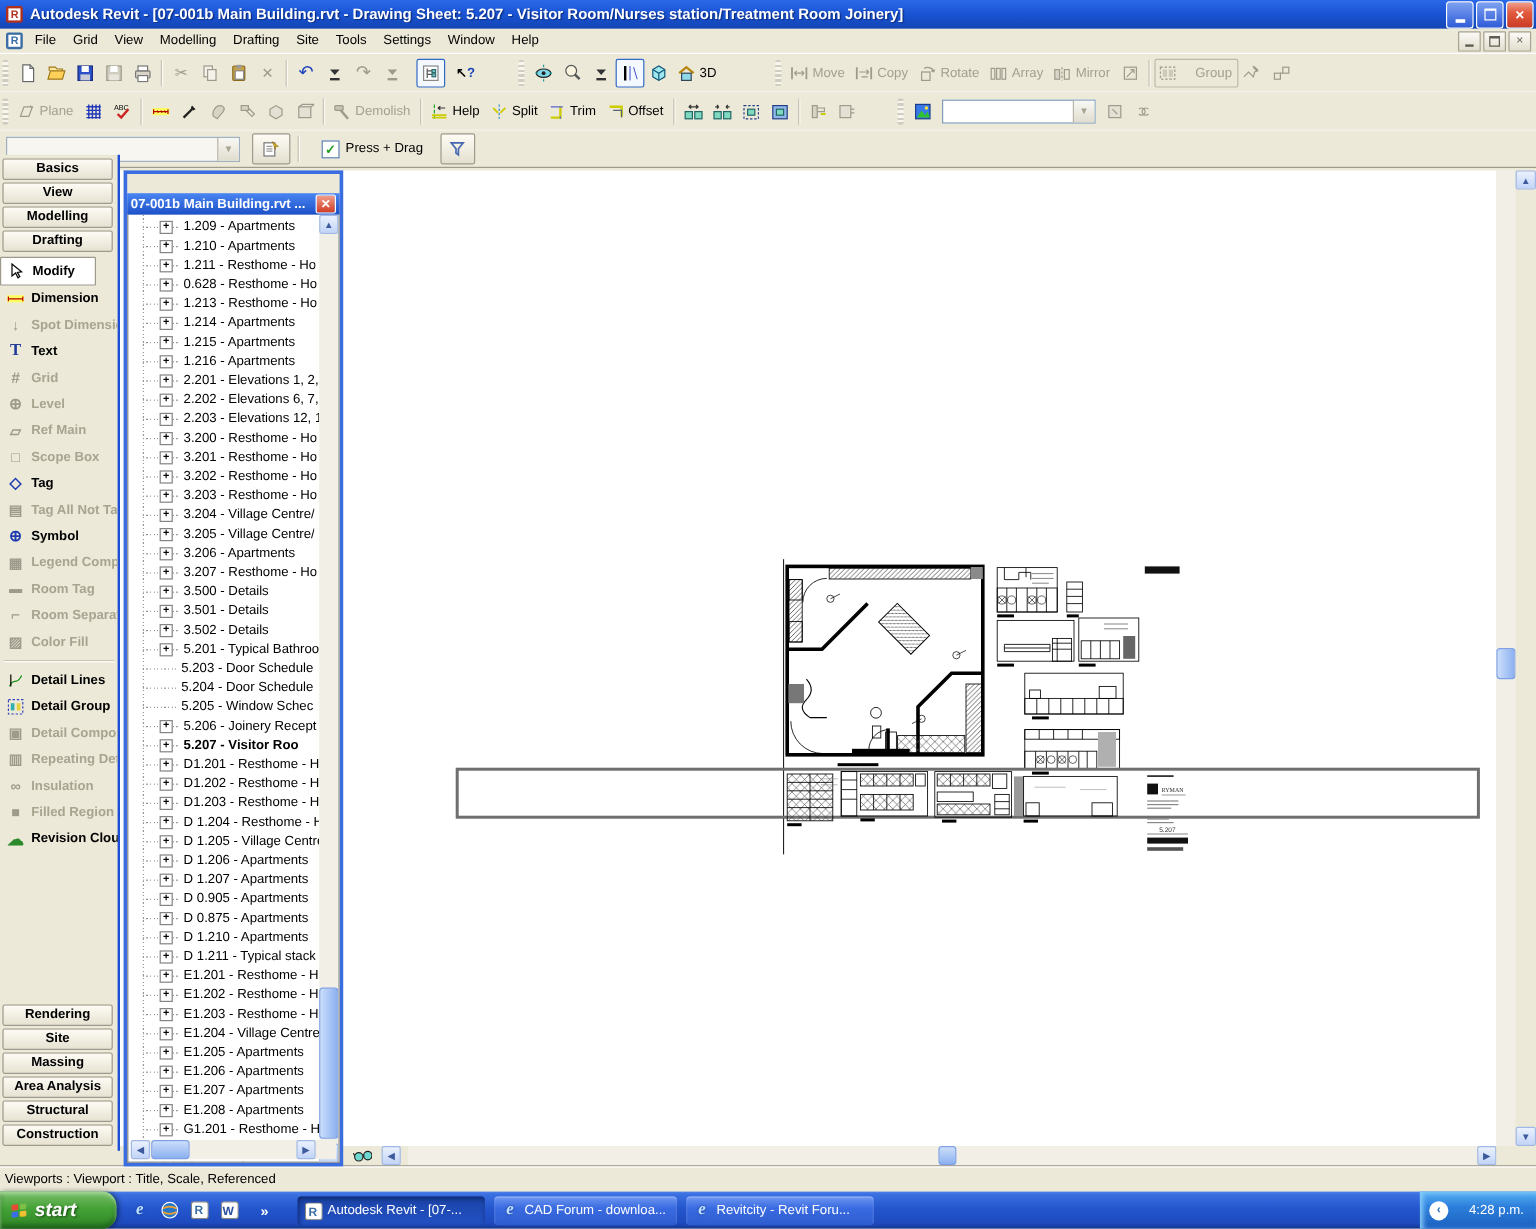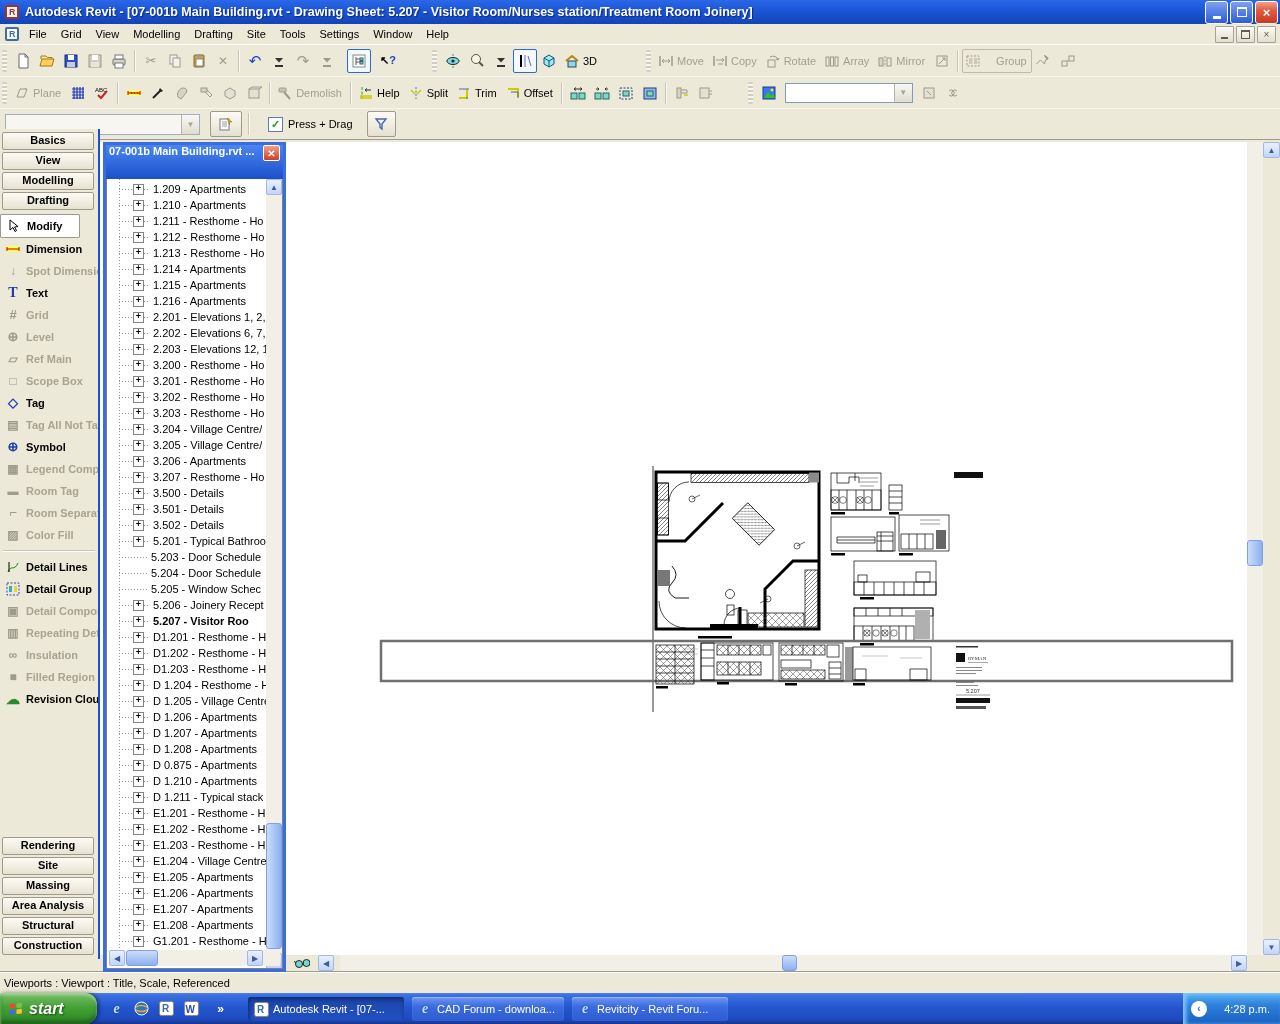--- a/index.html
+++ b/index.html
@@ -62,22 +62,22 @@
   .tool-list{margin-top:4px;}
   .tool-row{height:22px;display:flex;align-items:center;padding-left:5px;gap:5px;white-space:nowrap;overflow:hidden;}
   .tool-row.selected{background:#fff;border:1px solid #9E9A8C;border-radius:1px;height:22px;margin-right:18px;}
   .tool-row.disabled .t-label{color:#A8A490;}
   .t-icn{width:16px;height:16px;display:flex;align-items:center;justify-content:center;flex:0 0 16px;}
   .side-sep{height:0;border-top:1px solid #C8C4B4;border-bottom:1px solid #fff;margin:4px 3px;}
   #side-bottom{position:absolute;left:0;bottom:2px;width:100%;}
   
   #palette{left:103px;top:142px;width:183px;height:830px;border:3px solid #3A6EE0;background:#ECE9D8;
     box-sizing:border-box;z-index:5;}
-  .pb-header{height:34px;background:linear-gradient(180deg,#4A86F2,#1C50C8);display:flex;
-    padding:0 3px;color:#fff;font-weight:bold;font-size:11px;}
+  .pb-header{height:18px;background:linear-gradient(180deg,#4A86F2,#1C50C8);display:flex;align-items:center;
+    padding:0 3px;color:#fff;font-weight:bold;font-size:11px;margin-top:16px;}
   .pb-title{flex:1;white-space:nowrap;overflow:hidden;}
   .pb-close{width:15px;height:14px;background:linear-gradient(#F0A08C,#D23C24);border:1px solid #fff;
     border-radius:2px;color:#fff;font-weight:bold;font-size:10px;display:flex;align-items:center;justify-content:center;}
   .pb-body{position:relative;height:790px;background:#fff;border:1px solid #808080;border-top:none;box-sizing:border-box;overflow:hidden;}
   .pb-tree{position:absolute;left:0;top:0;right:16px;bottom:0;overflow:hidden;padding-top:2px;}
   .pb-tree::before{content:"";position:absolute;left:12px;top:0;bottom:0;width:1px;
     background:repeating-linear-gradient(180deg,#999 0 1px,transparent 1px 3px);}
   .trow{height:16px;display:flex;align-items:center;white-space:nowrap;position:relative;padding-left:12px;}
   .dots{height:1px;background:repeating-linear-gradient(90deg,#999 0 1px,transparent 1px 3px);flex:0 0 auto;}
   .d1{width:14px;} .d2{width:6px;} .dfull{width:29px;}
@@ -1013,21 +1013,21 @@
         <div class="trow">
           <i class="dots d1"></i>
           <span class="ebox">+</span>
           <i class="dots d2"></i>
           <span class="tlabel">1.211 - Resthome - Ho</span>
         </div>
         <div class="trow">
           <i class="dots d1"></i>
           <span class="ebox">+</span>
           <i class="dots d2"></i>
-          <span class="tlabel">1.212 - Resthome - Ho</span>
+          <span class="tlabel">0.628 - Resthome - Ho</span>
         </div>
         <div class="trow">
           <i class="dots d1"></i>
           <span class="ebox">+</span>
           <i class="dots d2"></i>
           <span class="tlabel">1.213 - Resthome - Ho</span>
         </div>
         <div class="trow">
           <i class="dots d1"></i>
           <span class="ebox">+</span>
@@ -1199,21 +1199,21 @@
         <div class="trow">
           <i class="dots d1"></i>
           <span class="ebox">+</span>
           <i class="dots d2"></i>
           <span class="tlabel">D 1.207 - Apartments</span>
         </div>
         <div class="trow">
           <i class="dots d1"></i>
           <span class="ebox">+</span>
           <i class="dots d2"></i>
-          <span class="tlabel">D 1.208 - Apartments</span>
+          <span class="tlabel">D 0.905 - Apartments</span>
         </div>
         <div class="trow">
           <i class="dots d1"></i>
           <span class="ebox">+</span>
           <i class="dots d2"></i>
           <span class="tlabel">D 0.875 - Apartments</span>
         </div>
         <div class="trow">
           <i class="dots d1"></i>
           <span class="ebox">+</span>

